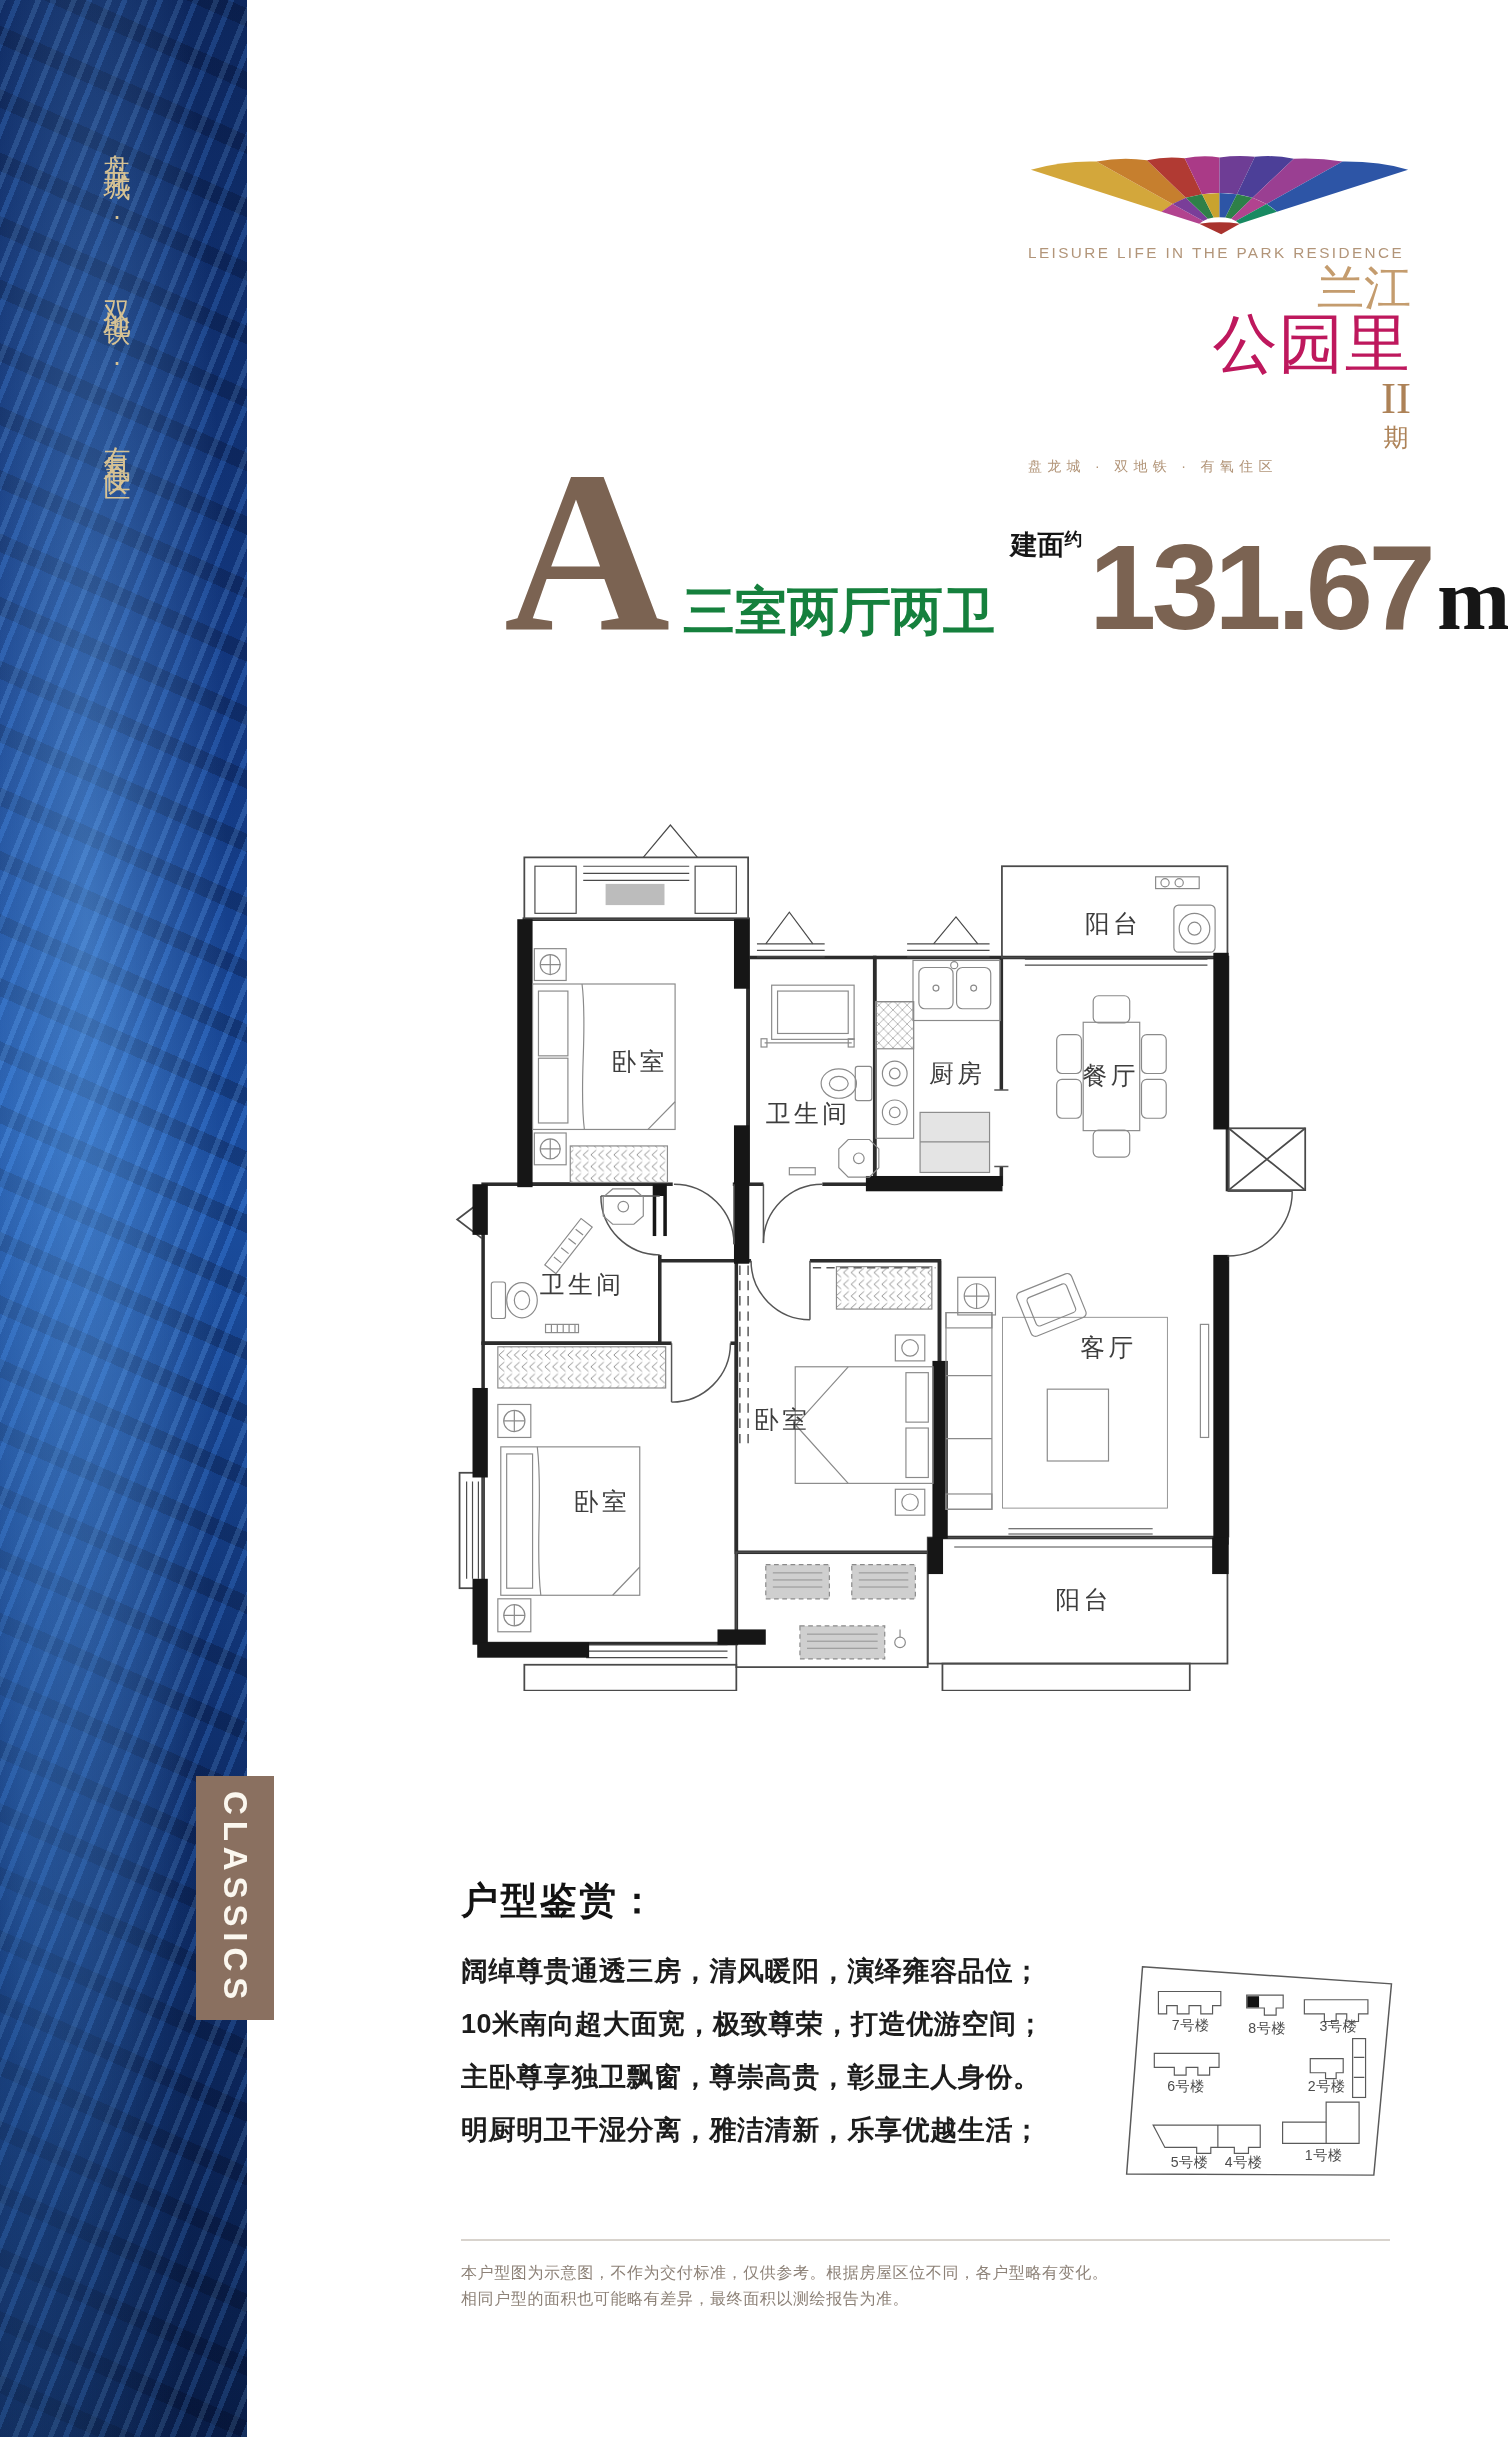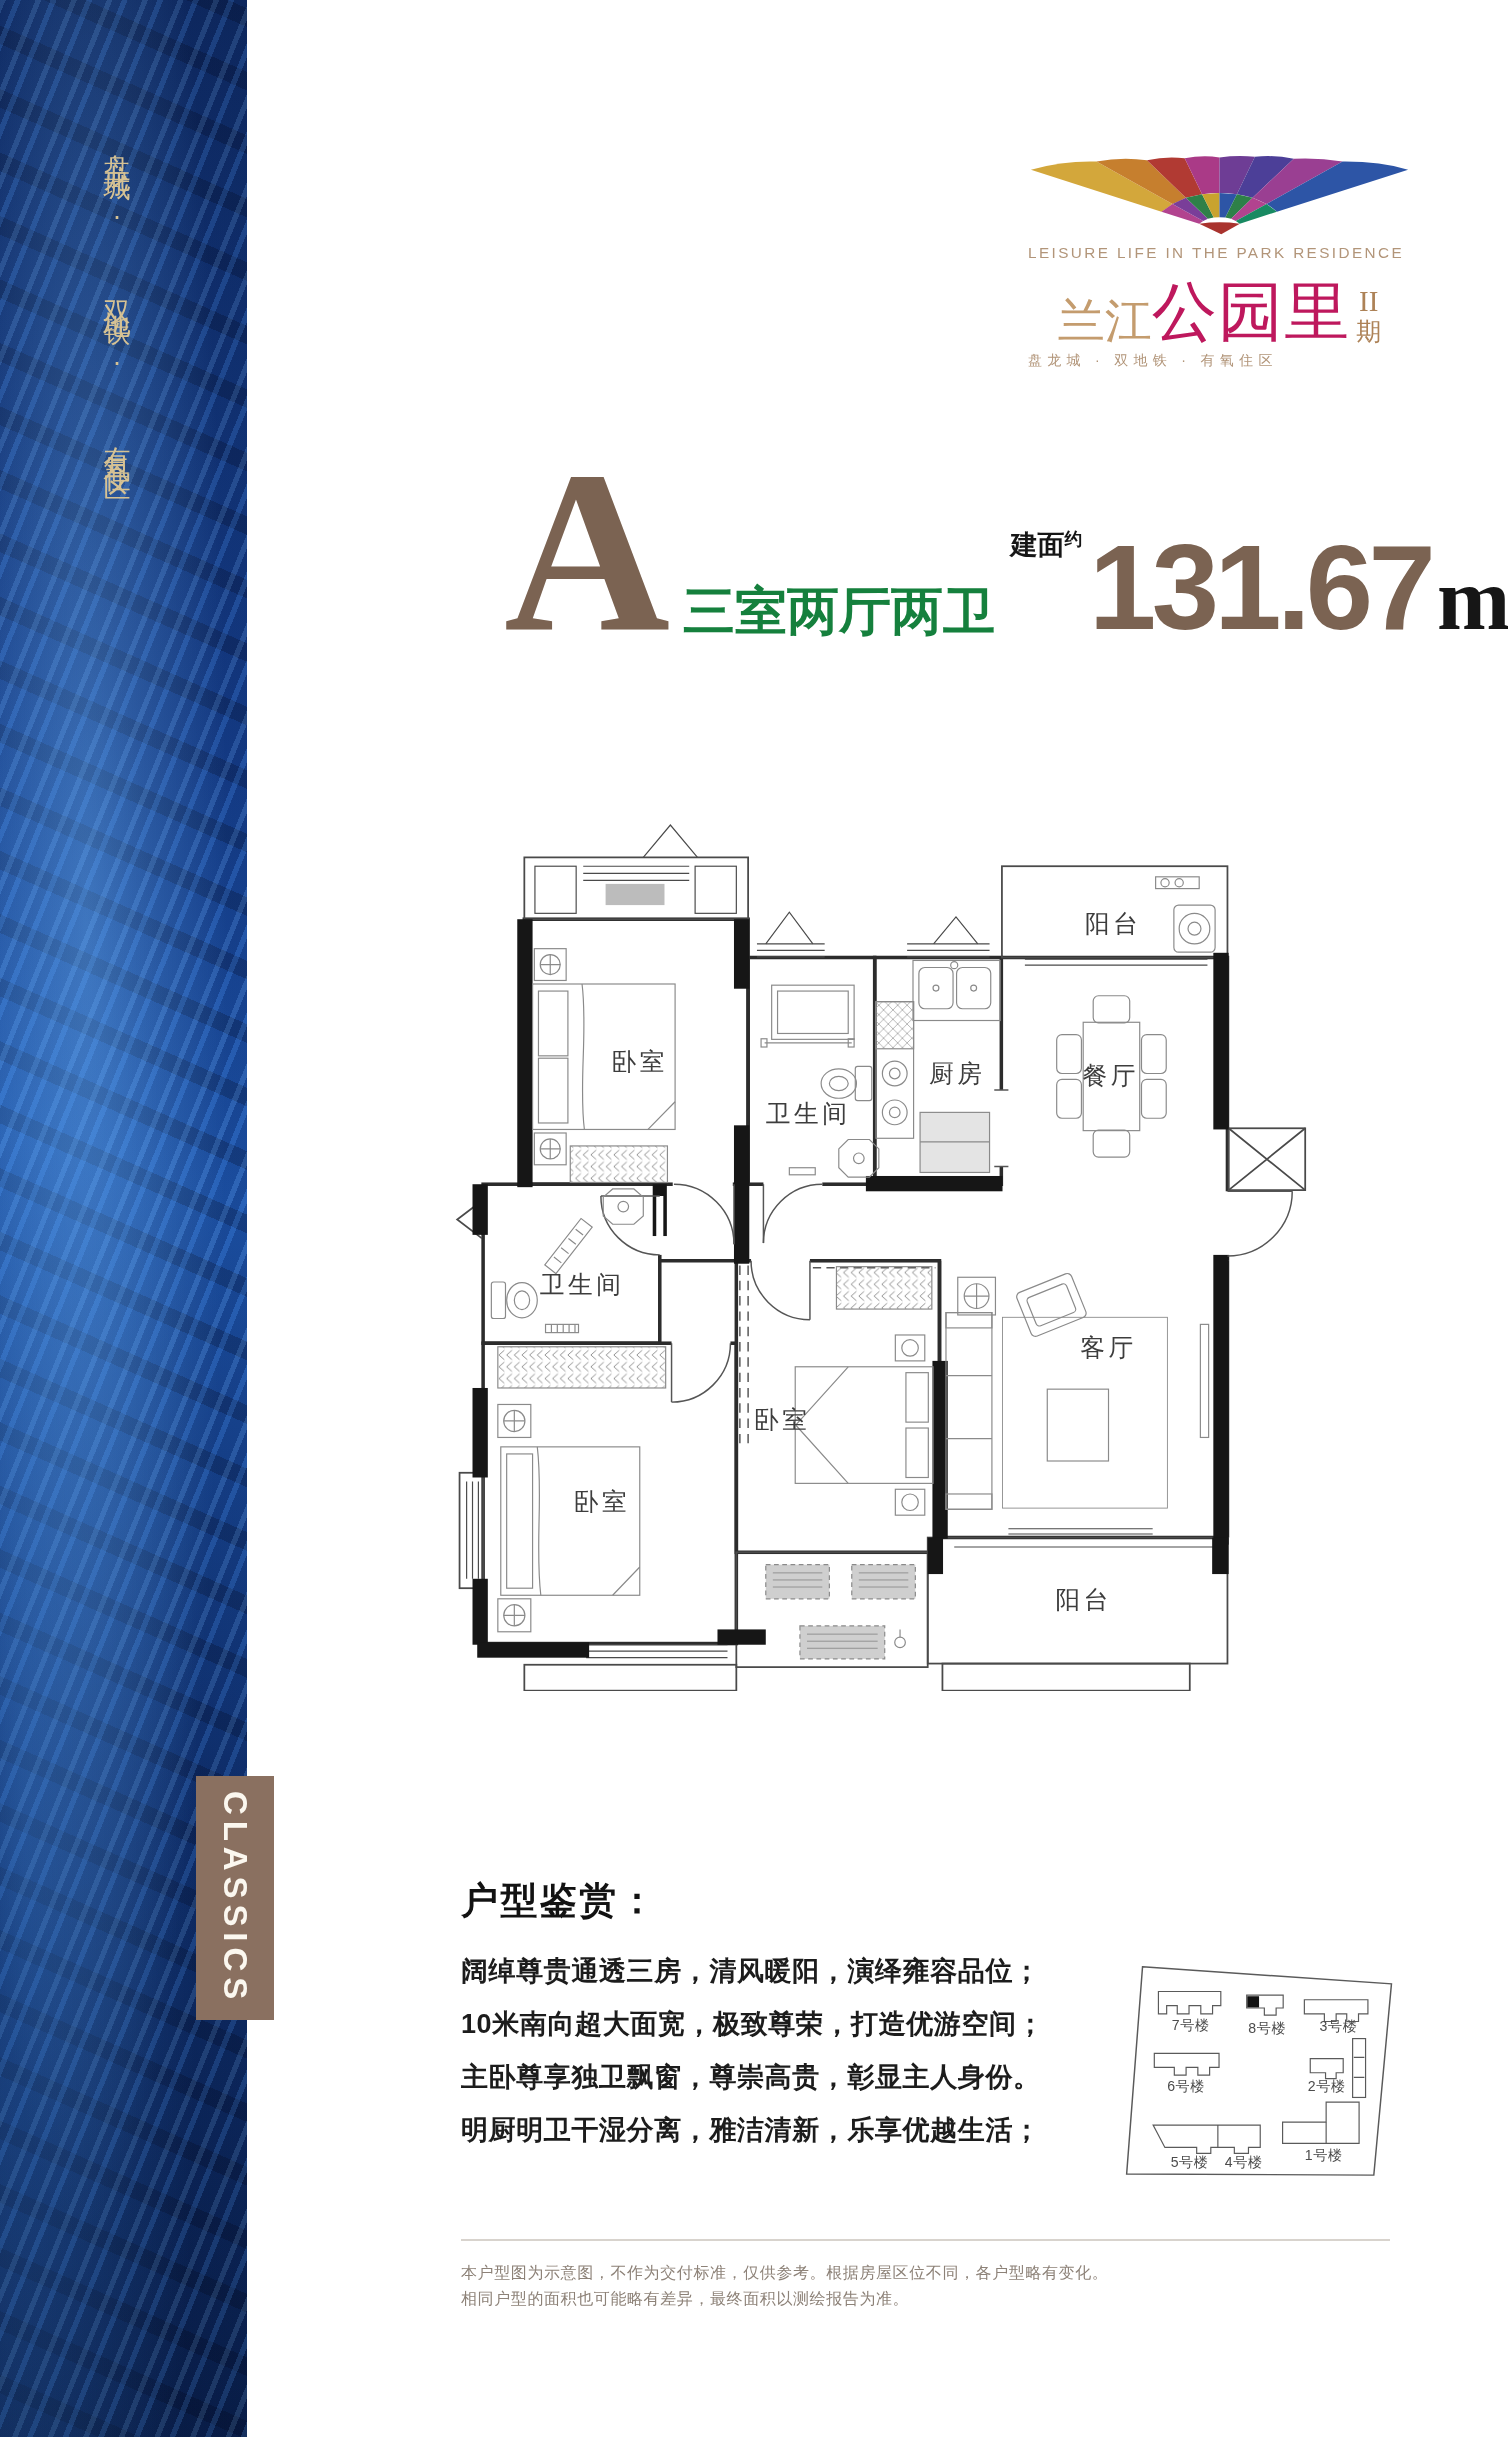--- a/index.html
+++ b/index.html
@@ -18,25 +18,25 @@
   }
   .sidebar-text{left:99px;top:133px;writing-mode:vertical-rl;text-orientation:upright;
     color:#d6c294;font-size:27px;letter-spacing:9.4px;font-weight:500;}
   .classics{left:196px;top:1776px;width:78px;height:244px;background:#8a7060;
     display:flex;align-items:center;justify-content:center;}
   .classics span{writing-mode:vertical-rl;color:#fbf7ef;font-size:33px;letter-spacing:5.9px;font-weight:bold;}
 
   
   .logo{left:1028px;top:138px;width:383px;text-align:left;color:#b29579;}
   .logo-english{margin-top:7px;font-size:15.3px;letter-spacing:2.4px;font-weight:500;white-space:nowrap;}
-  .brand{margin-top:17px;display:flex;justify-content:center;align-items:flex-end;white-space:nowrap;}
+  .brand{margin-top:2px;display:flex;justify-content:center;align-items:flex-end;white-space:nowrap;flex-direction:column;}
   .brand-prefix{font-size:47px;color:#c49c6e;line-height:1;}
   .brand-main{font-size:65px;color:#be185d;line-height:1;font-weight:500;letter-spacing:1.2px;}
   .brand-phase{display:flex;flex-direction:column;align-items:center;margin-left:5.9px;color:#ad8257;}
-  .phase-roman{font-family:"Liberation Serif",serif;font-size:29px;line-height:1;}
+  .phase-roman{font-family:"Liberation Serif",serif;font-size:45px;line-height:1;}
   .phase-cn{font-size:25px;line-height:1;margin-top:3.5px;}
   .logo-tagline{margin-top:8.2px;font-size:14px;letter-spacing:5.3px;white-space:nowrap;}
 
   
   .title-row{left:504px;top:437px;line-height:1;white-space:nowrap;}
   .plan-letter{font-family:"Liberation Serif",serif;font-weight:bold;font-size:230px;color:#7b6352;}
   .layout-text{font-size:52px;font-weight:bold;color:#15803d;margin-left:13px;}
   .area-label-wrap{margin-left:15.3px;vertical-align:75px;font-weight:bold;color:#161616;}
   .area-label{font-size:27px;}
   .area-label-sup{font-size:17.7px;vertical-align:9.4px;}

